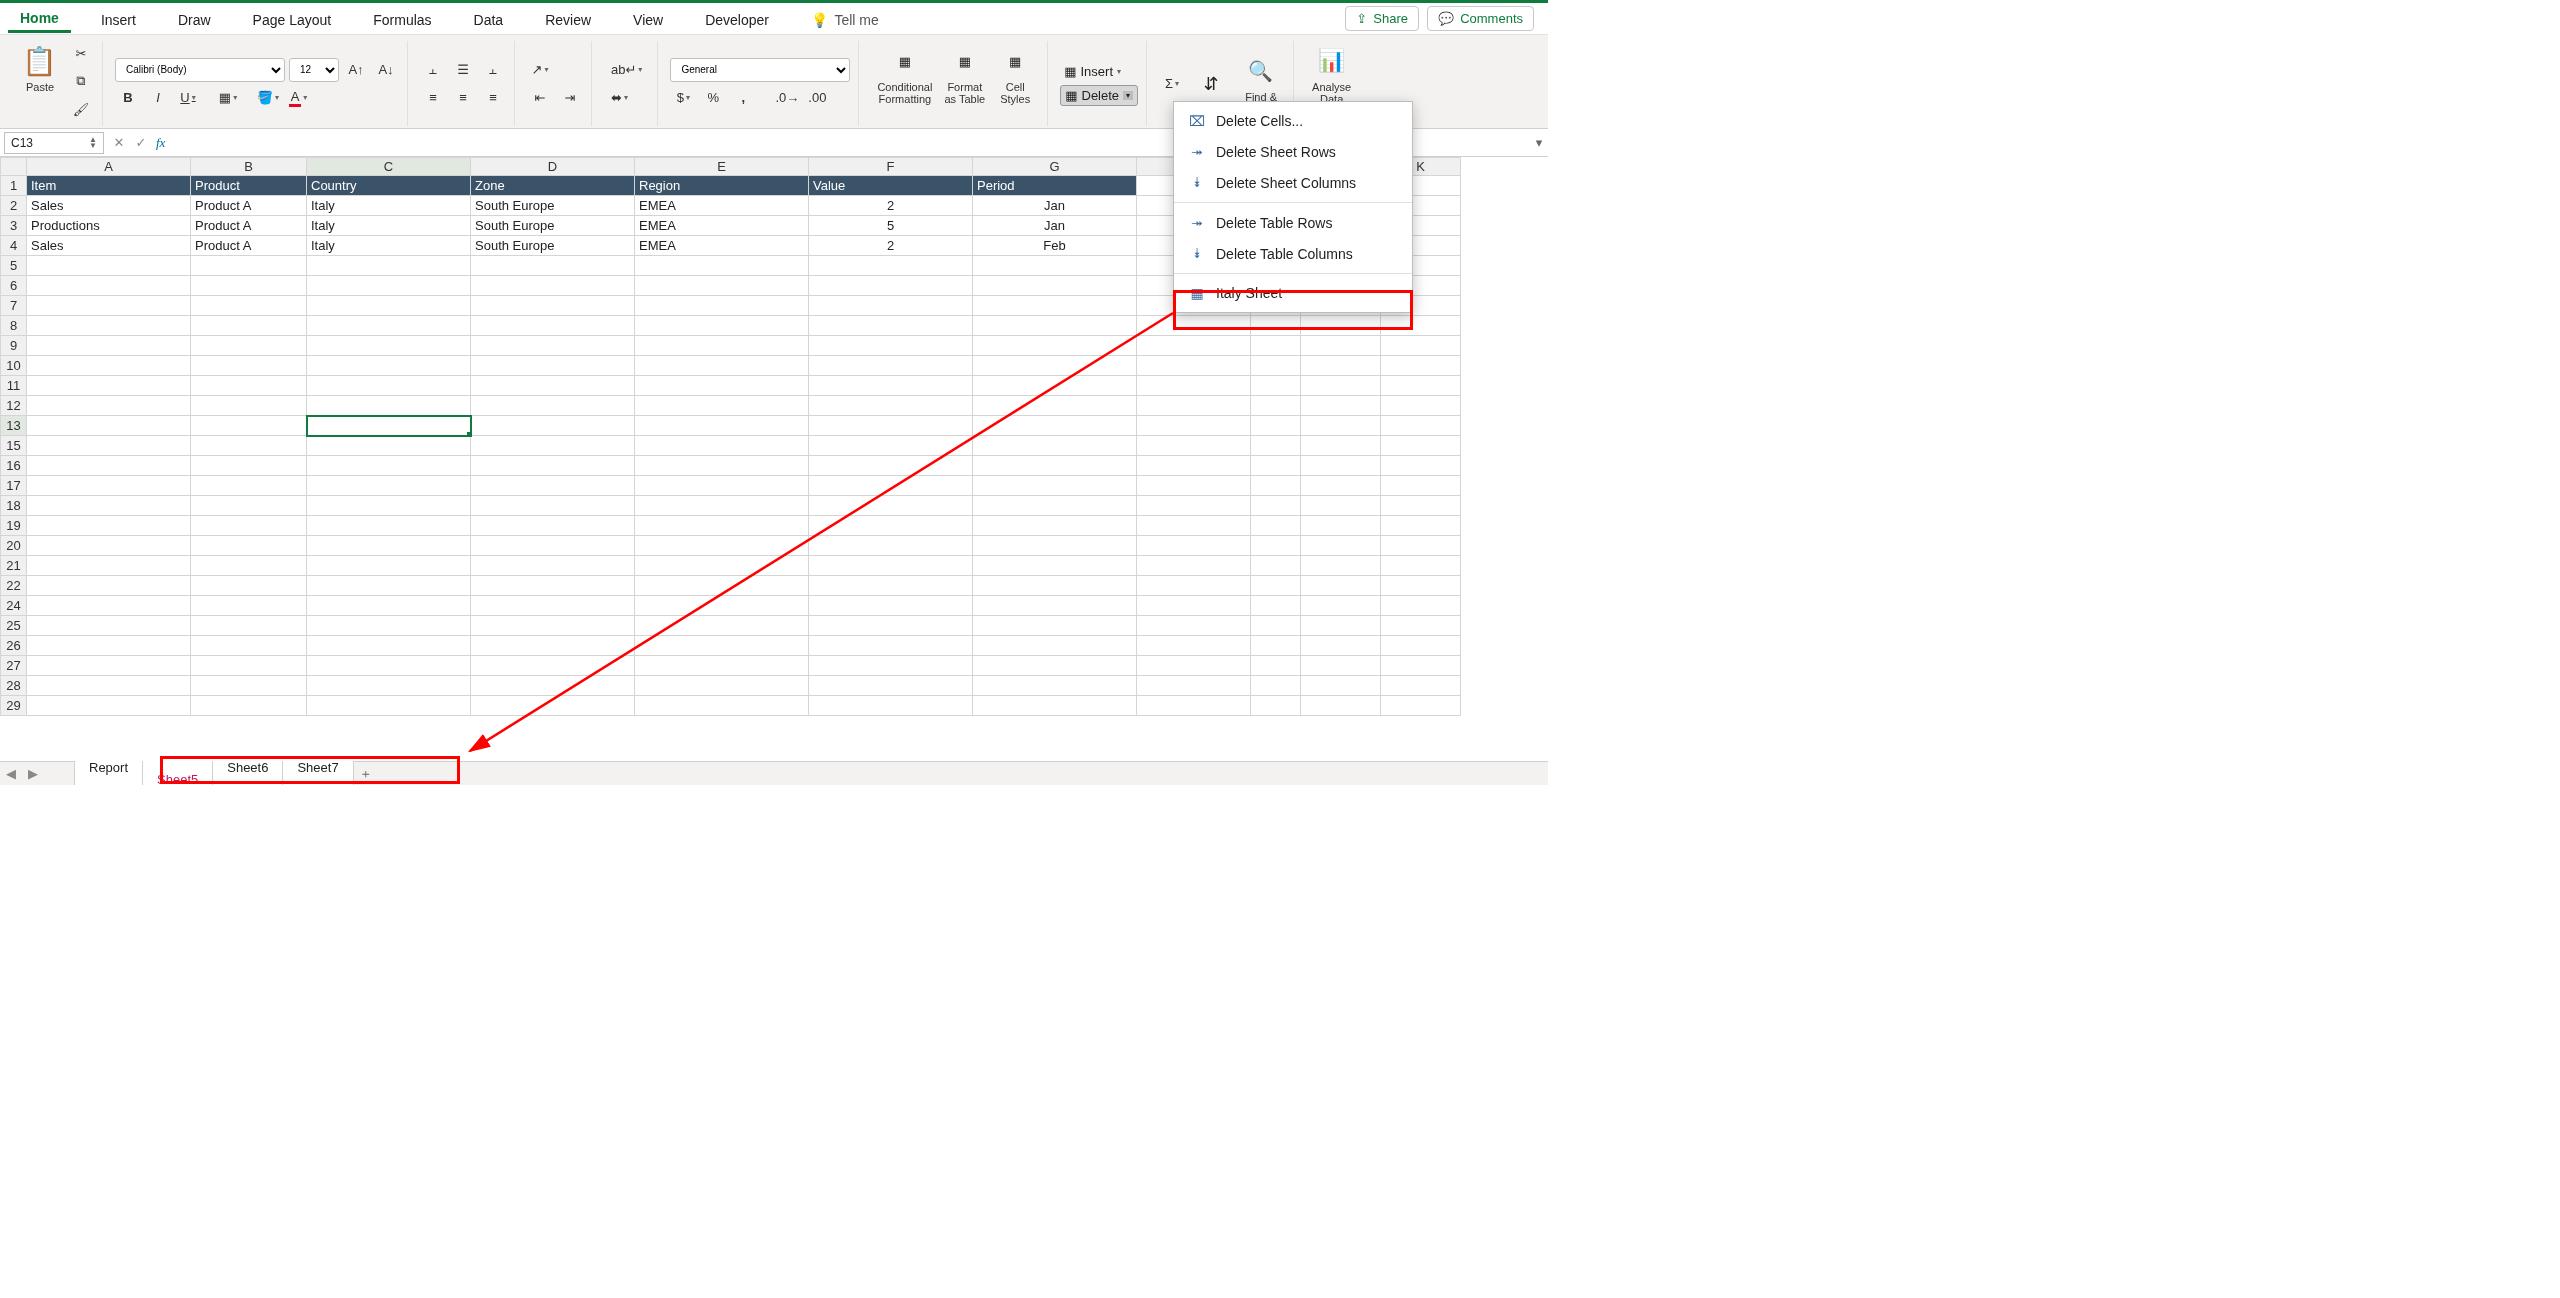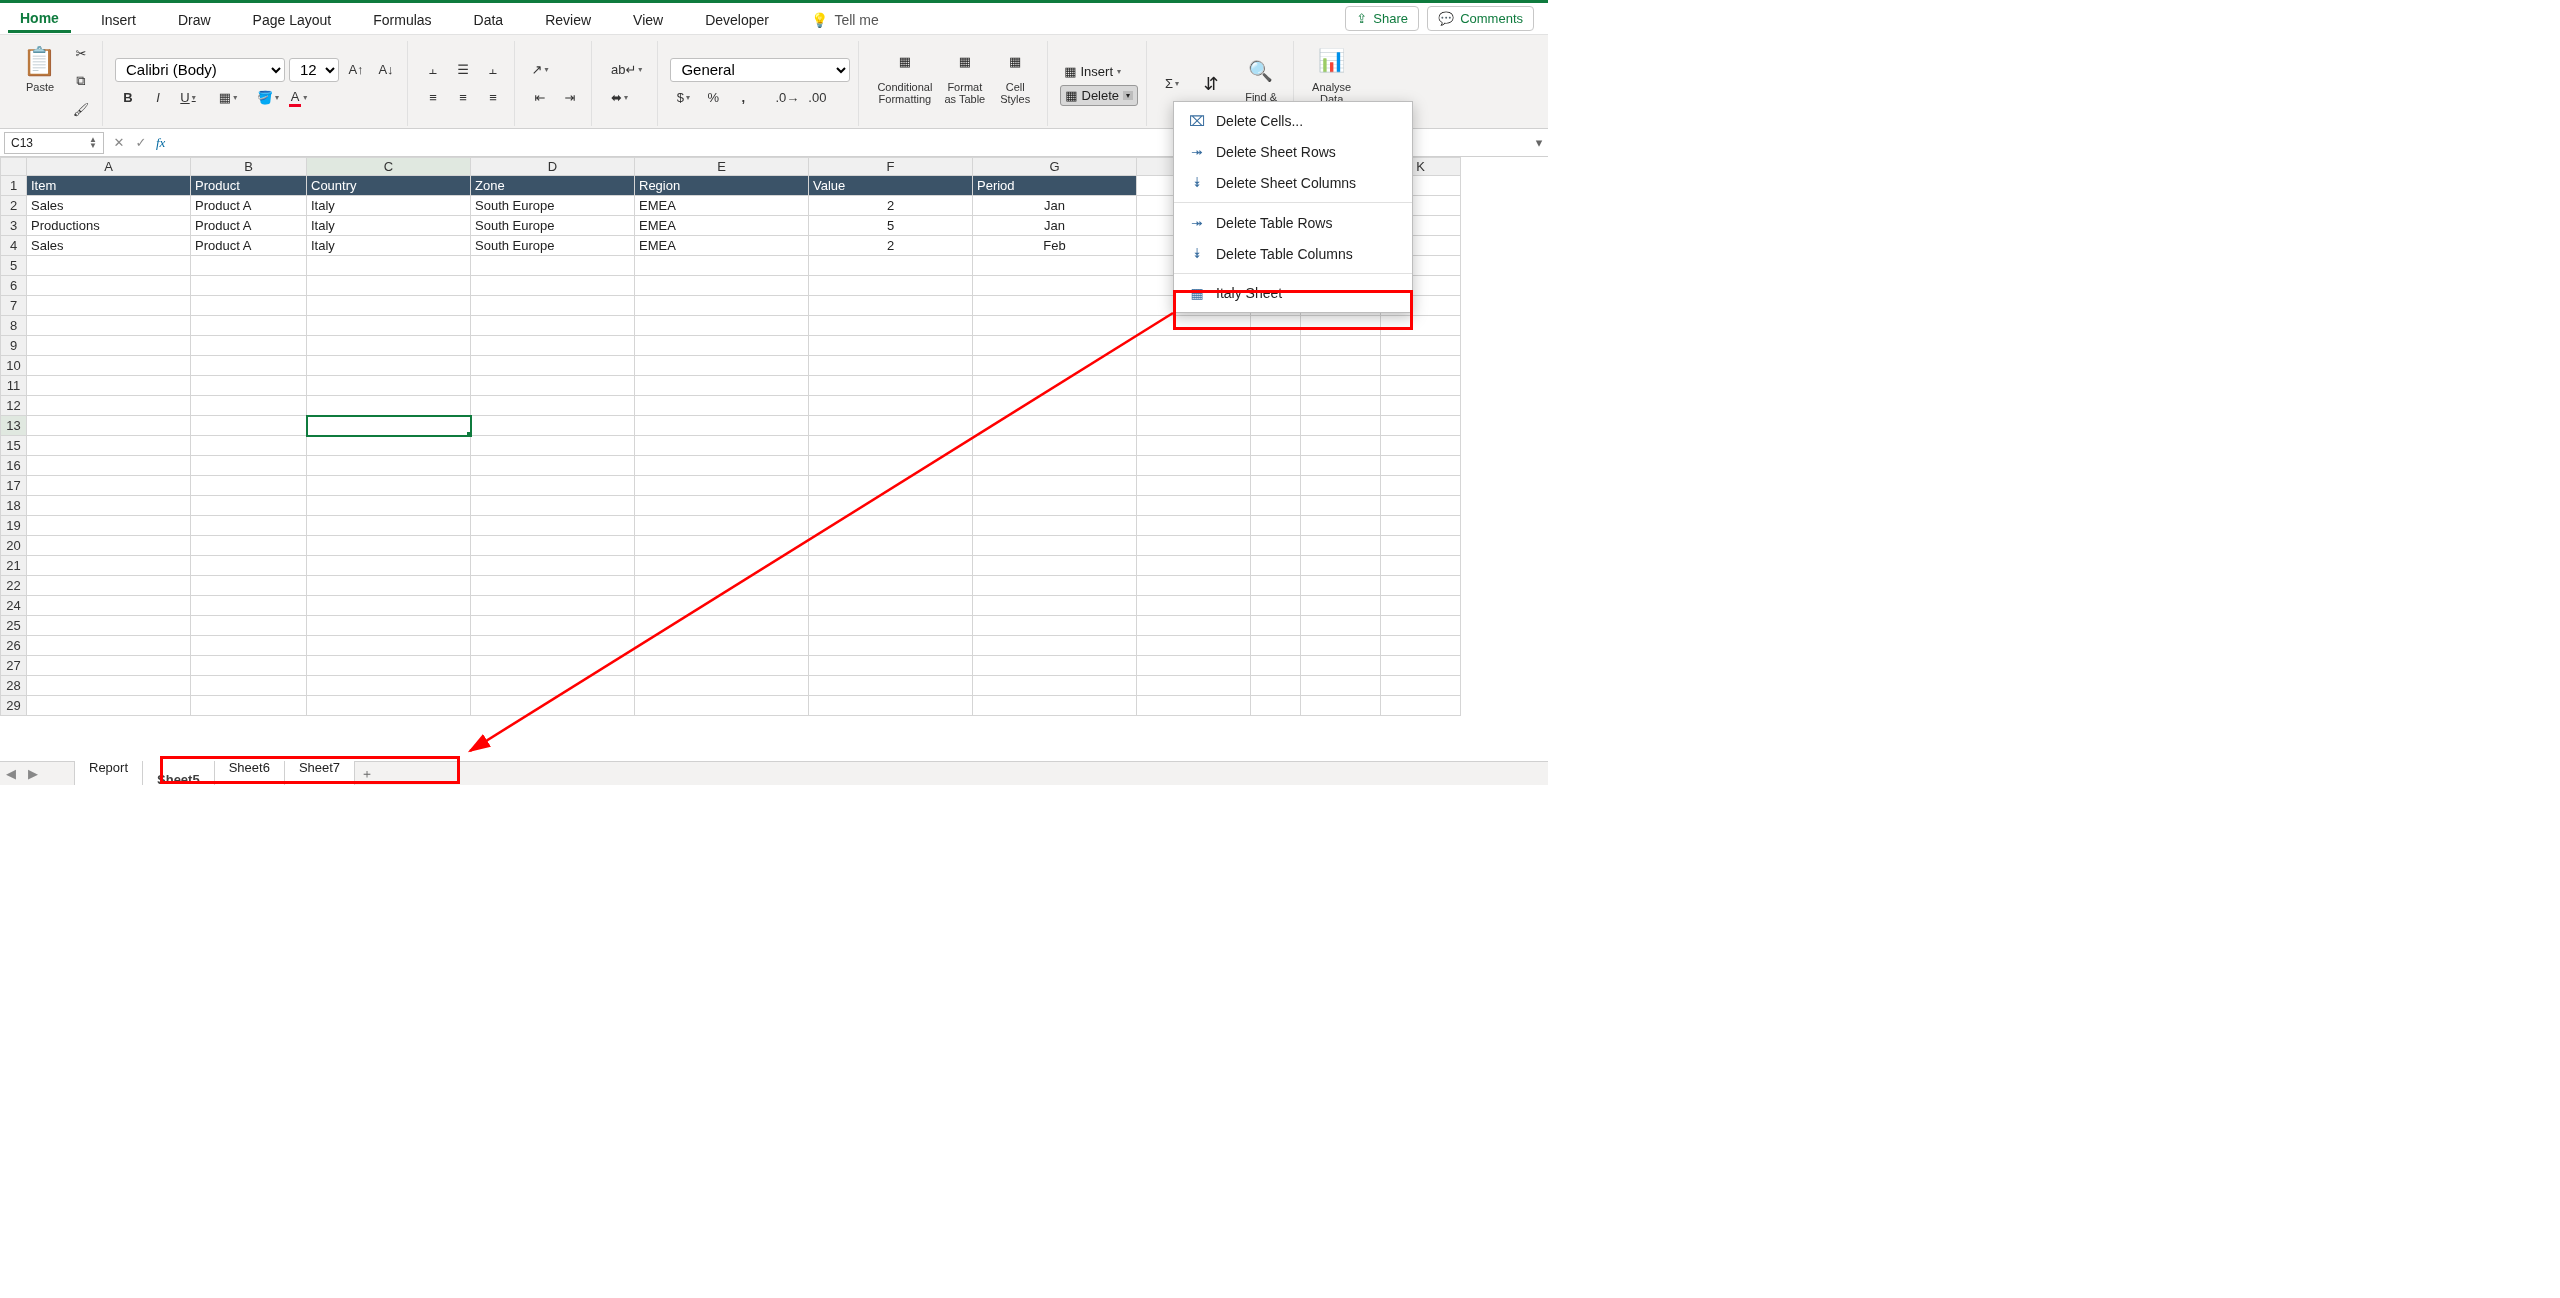--- a/index.html
+++ b/index.html
@@ -17,21 +17,21 @@
   .group { display:flex; flex-direction:column; align-items:center; padding:0 8px; border-right:1px solid #e0e0e0; }
   .group:last-child { border-right:none; }
   .group-rows { display:flex; flex-direction:column; gap:4px; flex:1; justify-content:center; }
   .row { display:flex; align-items:center; gap:4px; }
   .icnbtn { width:26px; height:24px; display:flex; align-items:center; justify-content:center; border:1px solid transparent; border-radius:3px; background:transparent; font-size:13px; color:#333; }
   .icnbtn.wide { width:auto; padding:0 6px; }
   .icnbtn.drop::after { content:"▾"; font-size:8px; margin-left:2px; color:#666; }
   .big { display:flex; flex-direction:column; align-items:center; gap:2px; padding:2px 6px; }
   .big .icon { width:36px; height:36px; display:flex; align-items:center; justify-content:center; }
   .big .lbl { font-size:11px; line-height:12px; text-align:center; color:#333; }
-  select.combo, input.combo { height:24px; border:1px solid #c0c0c0; background:#fff; padding:0 6px; font-size:15px; border-radius:3px; }
+  select.combo, input.combo { height:24px; border:1px solid #c0c0c0; background:#fff; padding:0 6px; font-size:10px; border-radius:3px; }
   .font-combo { width:170px; }
   .size-combo { width:50px; }
   .numfmt-combo { width:180px; }
   .cells-item { display:flex; align-items:center; gap:4px; font-size:13px; padding:2px 4px; }
   
   .fbar { height:28px; border-bottom:1px solid #d0d0d0; display:flex; align-items:center; background:#fff; }
   .namebox { width:100px; height:22px; border:1px solid #c0c0c0; margin:0 4px; padding:0 6px; display:flex; align-items:center; font-size:12px; justify-content:space-between; }
   .namebox .arrows { font-size:8px; color:#666; line-height:6px; }
   .fbar .fbbtn { width:22px; text-align:center; color:#888; font-size:13px; }
   .fbar .fx { font-style:italic; font-family:"Times New Roman",serif; color:#0369a1; margin:0 4px; }
@@ -46,21 +46,21 @@
   .grid .thdr { background:#3b5368; color:#fff; }
   .grid td.num { text-align:center; }
   .grid td.selcell { outline:2px solid #0f7b3e; outline-offset:-1px; position:relative; }
   .grid td.selcell::after { content:""; position:absolute; right:-3px; bottom:-3px; width:6px; height:6px; background:#0f7b3e; }
   .grid thead th.selcol, .grid .rowhdr.selrow { background:#e0e8e0; }
   
   .sheetbar { height:24px; border-top:1px solid #d0d0d0; display:flex; align-items:center; background:#f3f2f1; font-size:13px; }
   .navbtn { width:22px; text-align:center; color:#888; }
   .stab { padding:17px 14px; border-right:1px solid #d0d0d0; background:#fff; cursor:pointer; }
   .stab.first { border-left:1px solid #d0d0d0; }
-  .stab.sel { font-weight:700; color:#404040;margin-top:12px; }
+  .stab.sel { font-weight:400; color:#be185d;margin-top:12px; }
   .stab.bold { font-weight:400; }
   .addsheet { width:24px; text-align:center; color:#666; }
   
   .menu { position:absolute; top:98px; left:1173px; width:240px; background:#fff; border:1px solid #bdbdbd; box-shadow:0 4px 14px rgba(0,0,0,.25); padding:4px 0; z-index:20; }
   .menu-item { display:flex; align-items:center; gap:10px; padding:7px 14px; font-size:14px; }
   .menu-sep { height:1px; background:#e0e0e0; margin:4px 0; }
   .menu-item .mi-icon { width:18px; text-align:center; color:#3b6fa0; }
   
   .anno-box1 { position:absolute; border:3px solid #f00; top:287px; left:1173px; width:240px; height:40px; z-index:30; pointer-events:none; }
   .anno-box2 { position:absolute; border:3px solid #f00; top:753px; left:160px; width:300px; height:28px; z-index:30; pointer-events:none; }

